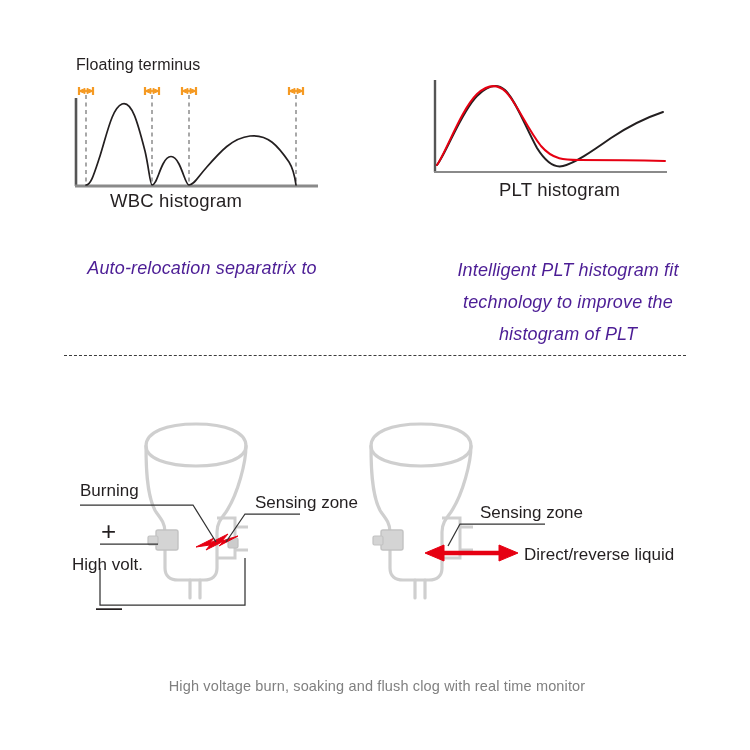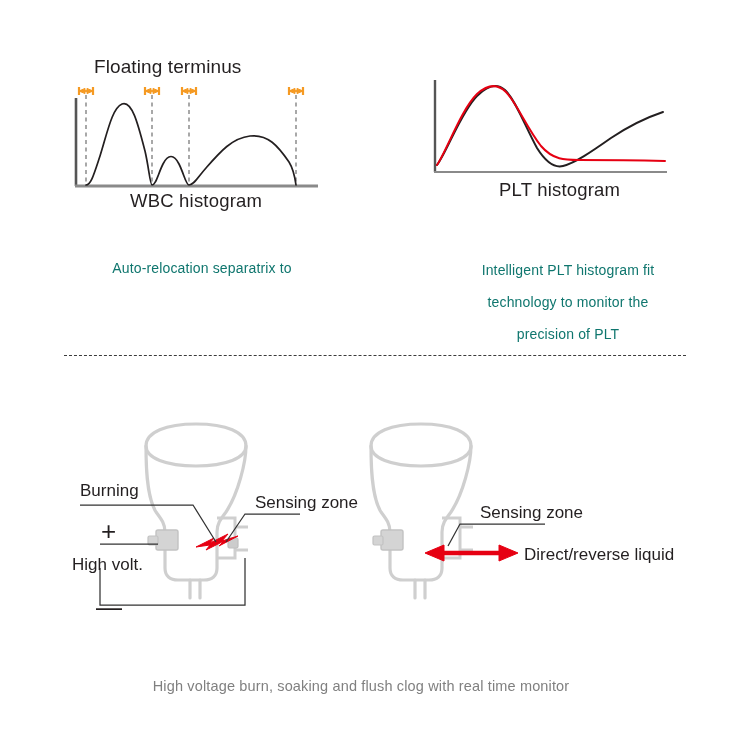--- a/index.html
+++ b/index.html
@@ -29,45 +29,45 @@
   
   .panel-wbc  { left: 60px;  top: 46px;  width: 310px; height: 175px; }
   .panel-plt  { left: 415px; top: 60px;  width: 300px; height: 160px; }
 
   .hist-svg { display: block; width: 100%; height: 100%; overflow: visible; }
 
   .chart-heading {
     position: absolute;
     left: 76px;
     top: 56px;
-    font-size: 19px;
+    font-size: 16px;
     letter-spacing: .1px;
     color: #231f20;
     white-space: nowrap;
-    margin-left: 18px;
   }
 
   .chart-caption {
     position: absolute;
     font-size: 18.5px;
     color: #231f20;
     white-space: nowrap;
     letter-spacing: .2px;
   }
-  .cap-wbc { left: 110px; top: 190px; margin-left: 20px; }
+  .cap-wbc { left: 110px; top: 190px; }
   .cap-plt { left: 499px; top: 179px; }
 
   
   .desc {
     position: absolute;
     text-align: center;
-    font-size: 14px;
+    font-size: 18px;
     line-height: 32px;
-    color: #0f766e;
+    color: #4c1d95;
     letter-spacing: .15px;
+    font-style: italic;
   }
   .desc-left  { left: 58px;  top: 252px; width: 288px; }
   .desc-right { left: 420px; top: 254px; width: 296px; }
 
   
   .divider {
     position: absolute;
     left: 64px;
     top: 355px;
     width: 622px;
@@ -87,20 +87,21 @@
 
   .bottom-caption {
     position: absolute;
     left: 0;
     top: 678px;
     width: 722px;
     text-align: center;
     font-size: 14.5px;
     color: #808080;
     letter-spacing: .15px;
+    padding-left: 16px;
   }
 
   
   text.lbl {
     font-family: "Liberation Sans", sans-serif;
     font-size: 17px;
     fill: #231f20;
   }
   text.sign {
     font-family: "Liberation Sans", sans-serif;
@@ -200,22 +201,22 @@
   </div>
 
   <div class="chart-caption cap-plt">PLT histogram</div>
 
   <div class="desc desc-left">
     <div>Auto-relocation separatrix to</div>
   </div>
 
   <div class="desc desc-right">
     <div>Intelligent PLT histogram fit</div>
-    <div>technology to monitor the</div>
-    <div>precision of PLT</div>
+    <div>technology to improve the</div>
+    <div>histogram of PLT</div>
   </div>
 
   <div class="divider"></div>
 
   <div class="diagram-wrap">
     <svg class="diagram-svg" viewBox="0 0 750 250">
 
       <g fill="none" stroke="#cfcfcf" stroke-width="3.2" stroke-linecap="round" stroke-linejoin="round">
 
         <path d="M 146,46

